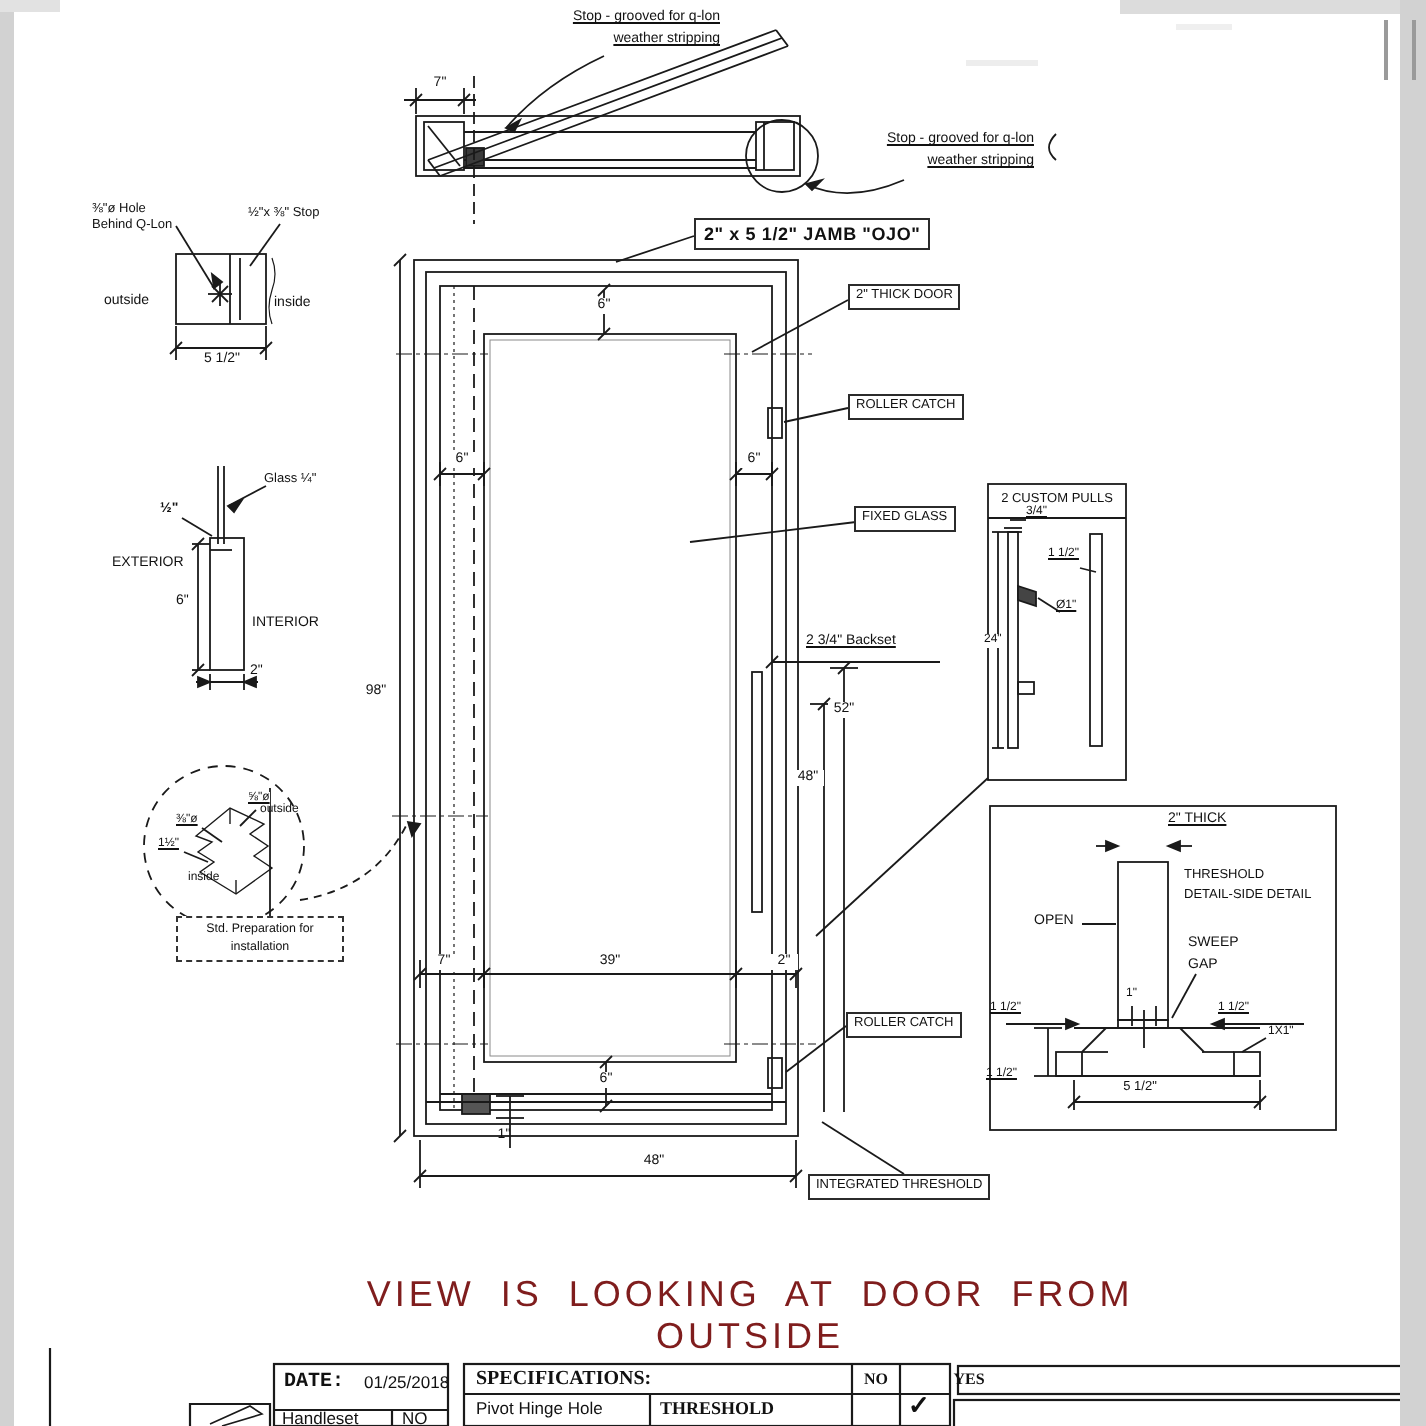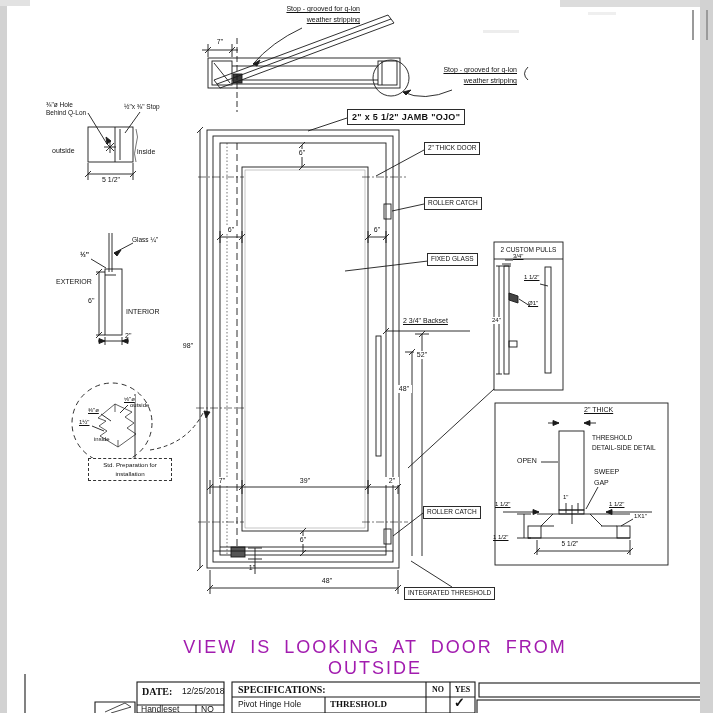--- a/index.html
+++ b/index.html
@@ -13,21 +13,21 @@
   .u{text-decoration:underline;}
   .wb{background:#fff;}
   .s65{font-size:6.5px;} .s6{font-size:6px;} .s85{font-size:8.5px;}
   .bx{position:absolute;border:1px solid #2b2b2b;background:#fff;padding:2px 3px;
       font-size:6.5px;white-space:nowrap;line-height:1;}
   .jambbox{position:absolute;border:1.2px solid #2b2b2b;background:#fff;padding:2px 4px;
       font-size:9px;font-weight:600;white-space:nowrap;letter-spacing:.3px;}
   .prepbox{position:absolute;border:1px dashed #333;background:#fff;text-align:center;
       font-size:6.2px;line-height:1.4;padding:2px 1px;}
   .viewnote{position:absolute;text-align:center;font-size:18px;letter-spacing:2px;
-      word-spacing:6px;color:#a21caf;font-family:"Liberation Sans",sans-serif;}
+      word-spacing:6px;color:#7f1d1d;font-family:"Liberation Sans",sans-serif;}
   .serifb{font-family:"Liberation Serif",serif;font-weight:bold;}
 </style>
 </head>
 <body>
 
 <div id="sheet">
 
   <svg width="713" height="713" viewBox="0 0 713 713">
     <g fill="none" stroke="#1a1a1a" stroke-width="0.9">
 
@@ -336,27 +336,27 @@
   <div class="t" style="left:594px;top:479px;">GAP</div>
   <div class="t s6 wb" style="left:563px;top:494px;">1"</div>
   <div class="t s6 u" style="left:495px;top:501px;">1 1/2"</div>
   <div class="t s6 u" style="left:609px;top:501px;">1 1/2"</div>
   <div class="t s6" style="left:634px;top:513px;">1X1"</div>
   <div class="t s6 u" style="left:493px;top:534px;">1 1/2"</div>
   <div class="t c s65 wb" style="left:555px;top:540px;width:30px;">5 1/2"</div>
 
   <div class="viewnote" style="left:130px;top:637px;width:490px;">VIEW IS LOOKING AT DOOR FROM OUTSIDE</div>
 
-  <div class="t serifb" style="left:142px;top:686px;font-size:10px;">DATE:</div>
-  <div class="t" style="left:182px;top:687px;font-size:8.5px;">12/25/2018</div>
+  <div class="t serifb" style="left:142px;top:686px;font-size:10px;font-family:Liberation Mono, monospace;">DATE:</div>
+  <div class="t" style="left:182px;top:687px;font-size:8.5px;">01/25/2018</div>
   <div class="t s85" style="left:141px;top:705px;">Handleset</div>
   <div class="t s85" style="left:201px;top:705px;">NO</div>
   <div class="t serifb" style="left:238px;top:684px;font-size:10px;">SPECIFICATIONS:</div>
   <div class="t c serifb" style="left:426px;top:685px;width:24px;font-size:8px;">NO</div>
-  <div class="t c serifb" style="left:450px;top:685px;width:25px;font-size:8px;">YES</div>
+  <div class="t c serifb" style="left:450px;top:685px;width:25px;font-size:8px;padding-left:22px;">YES</div>
   <div class="t s85" style="left:238px;top:700px;">Pivot Hinge Hole</div>
   <div class="t serifb" style="left:330px;top:699px;font-size:9px;">THRESHOLD</div>
   <div class="t" style="left:454px;top:696px;font-size:13px;font-weight:bold;">✓</div>
 
   <div class="chrome" style="left:0;top:0;width:7px;height:713px;background:#d2d2d2;"></div>
   <div class="chrome" style="left:700px;top:0;width:13px;height:713px;background:#d2d2d2;"></div>
   <div class="chrome" style="left:560px;top:0;width:140px;height:7px;background:#dcdcdc;"></div>
   <div class="chrome" style="left:0;top:0;width:30px;height:6px;background:#e2e2e2;"></div>
   <div class="chrome" style="left:692px;top:10px;width:2px;height:30px;background:#9a9a9a;"></div>
   <div class="chrome" style="left:706px;top:10px;width:2px;height:30px;background:#9a9a9a;"></div>

